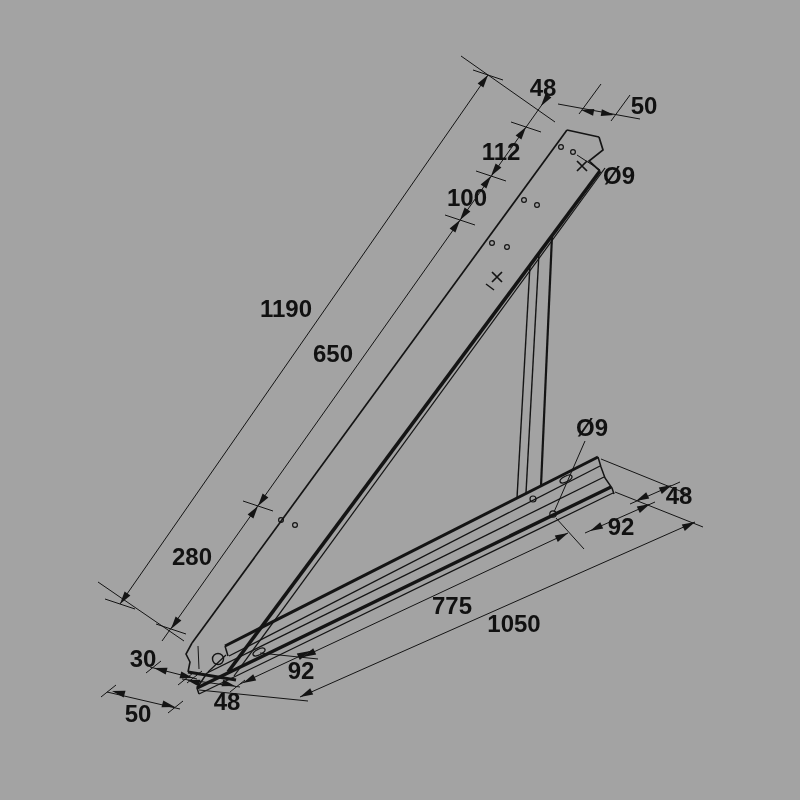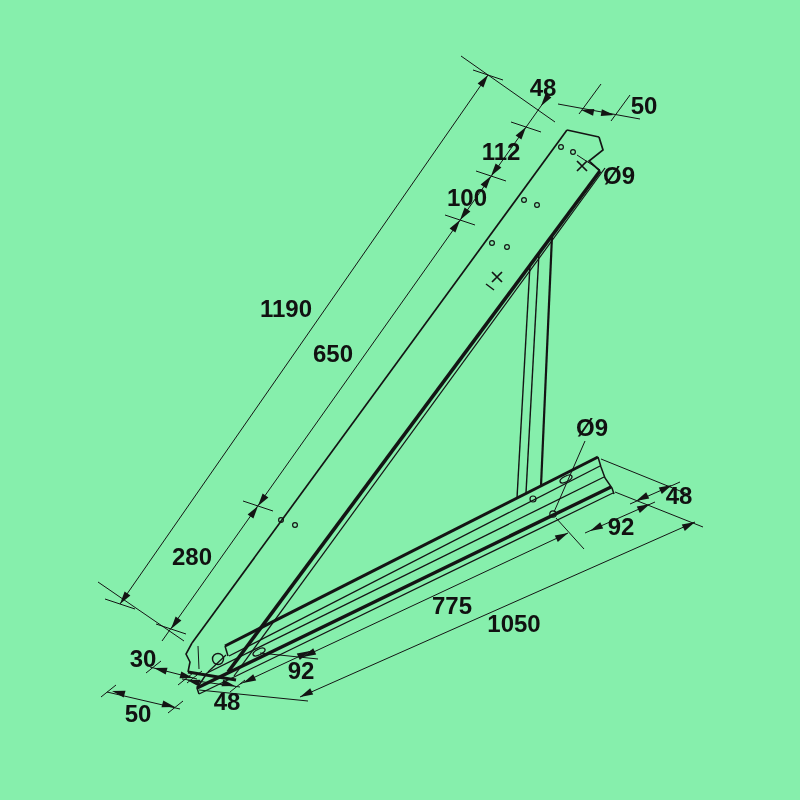--- a/index.html
+++ b/index.html
@@ -1,16 +1,16 @@
 <!DOCTYPE html>
 <html><head>
 <meta charset="utf-8">
 <style>
   html,body{margin:0;padding:0;background:#ffffff;}
-  .stage{position:relative;width:800px;height:800px;background:#86efac;overflow:hidden;}
+  .stage{position:relative;width:800px;height:800px;background:#a3a3a3;overflow:hidden;}
   svg{display:block;}
   .dim-text{font-family:"Liberation Sans","DejaVu Sans",sans-serif;font-size:24px;font-weight:700;fill:#111;}
   .struct{stroke:#141414;fill:none;}
   .dim{stroke:#141414;fill:none;stroke-width:1;}
   .arrow{fill:#141414;stroke:none;}
 </style>
 </head>
 <body>
 
 <div class="stage">

